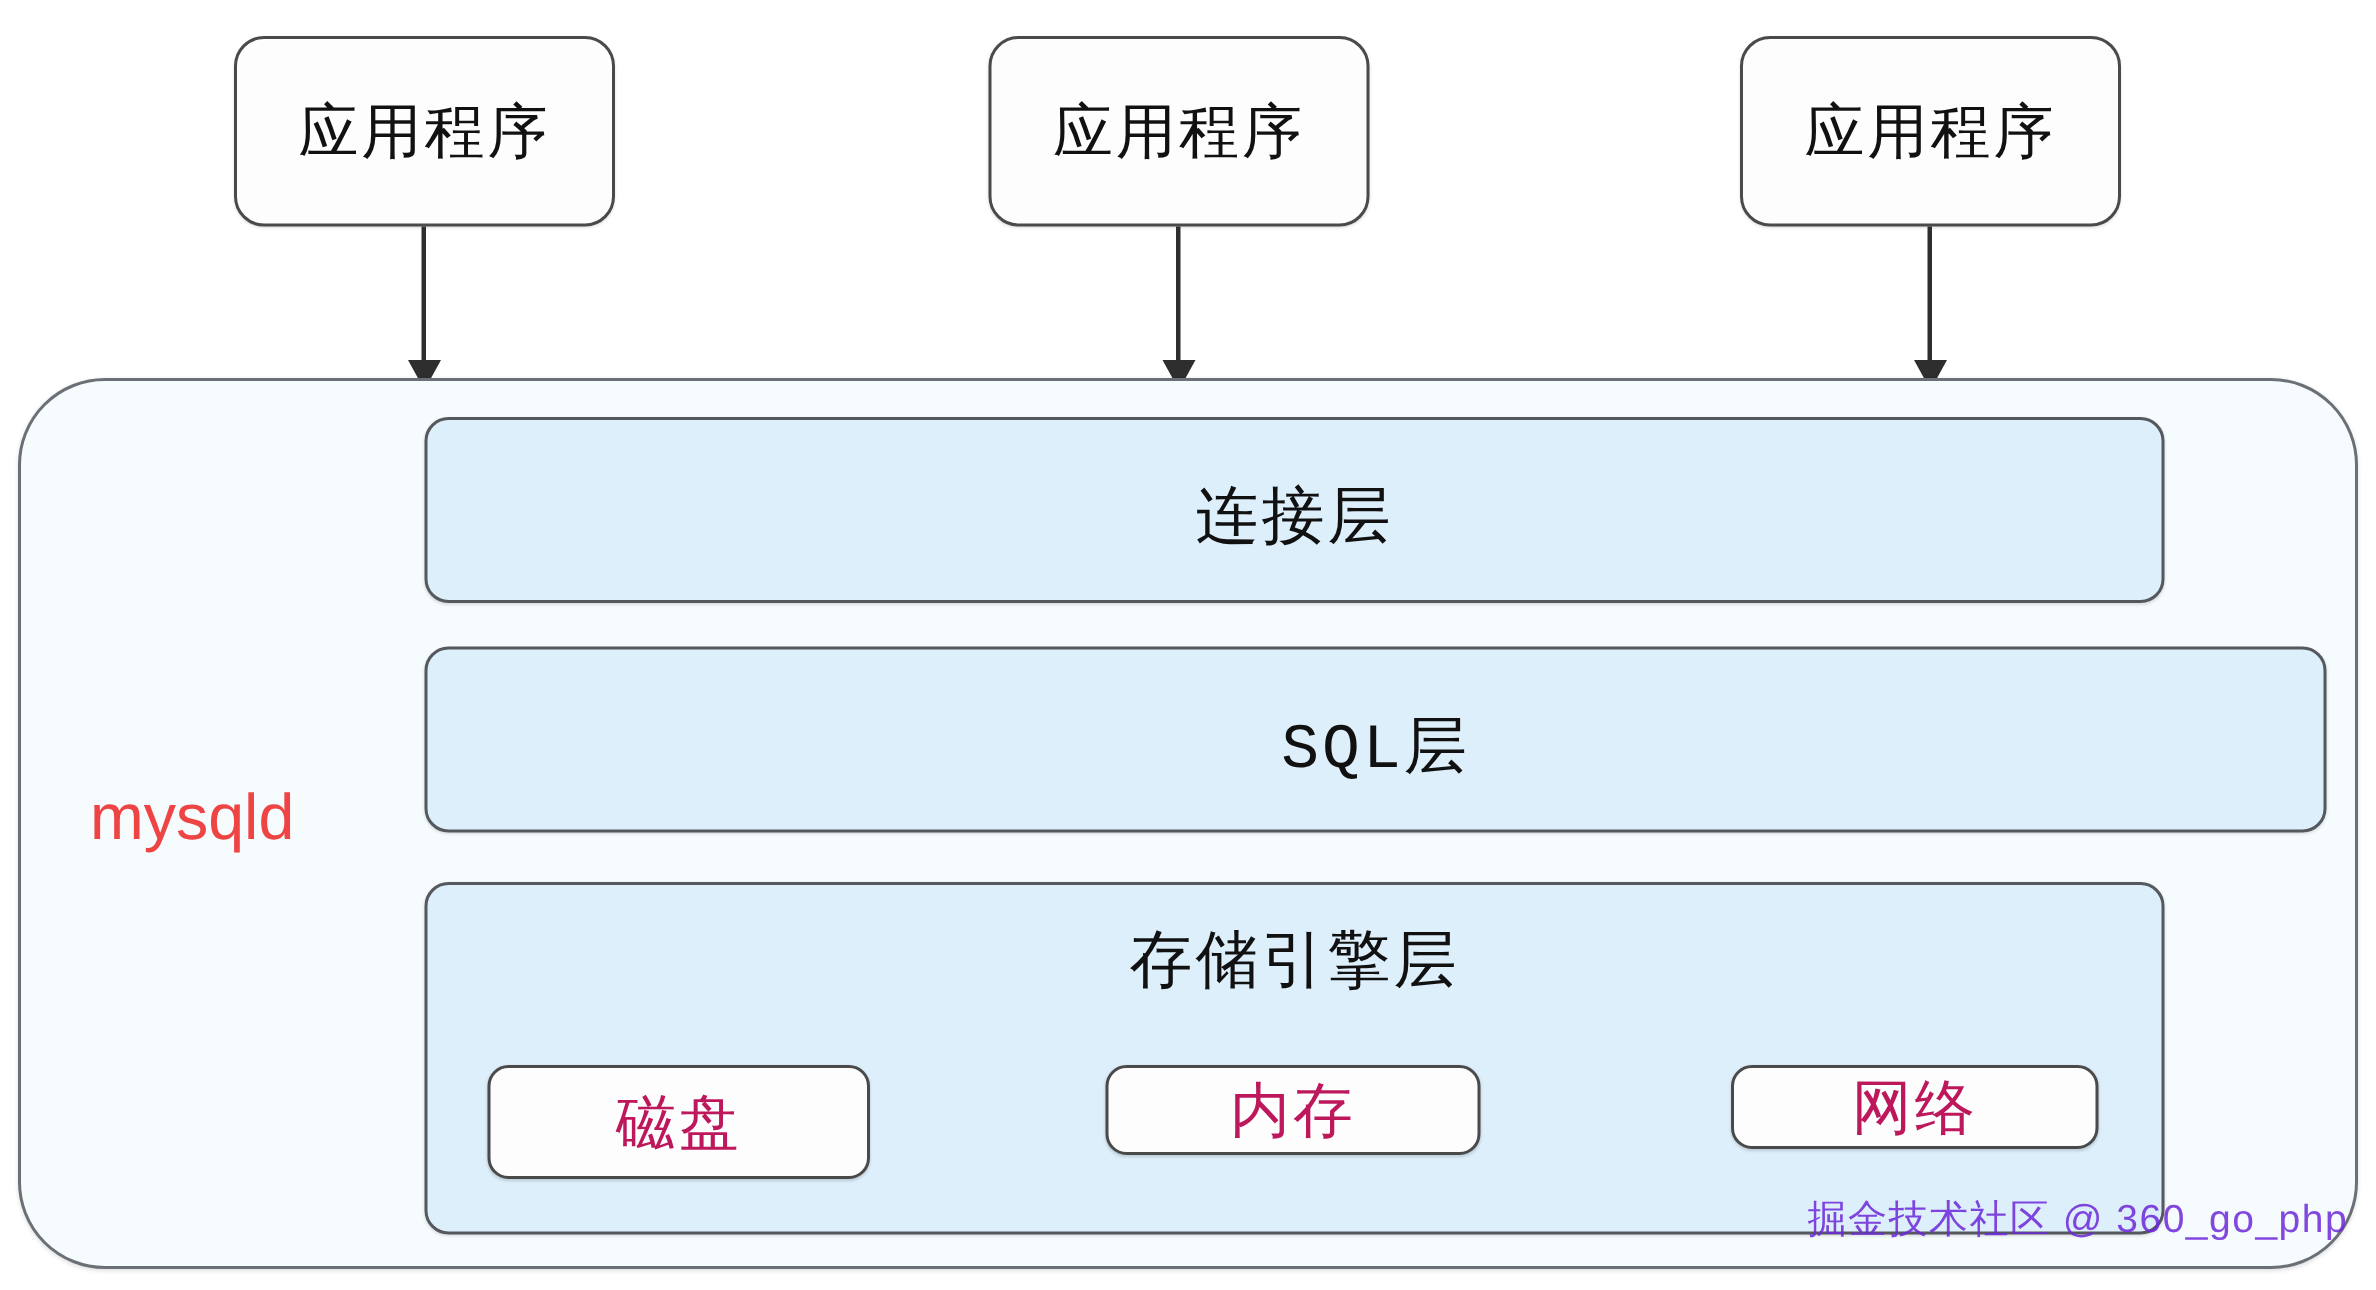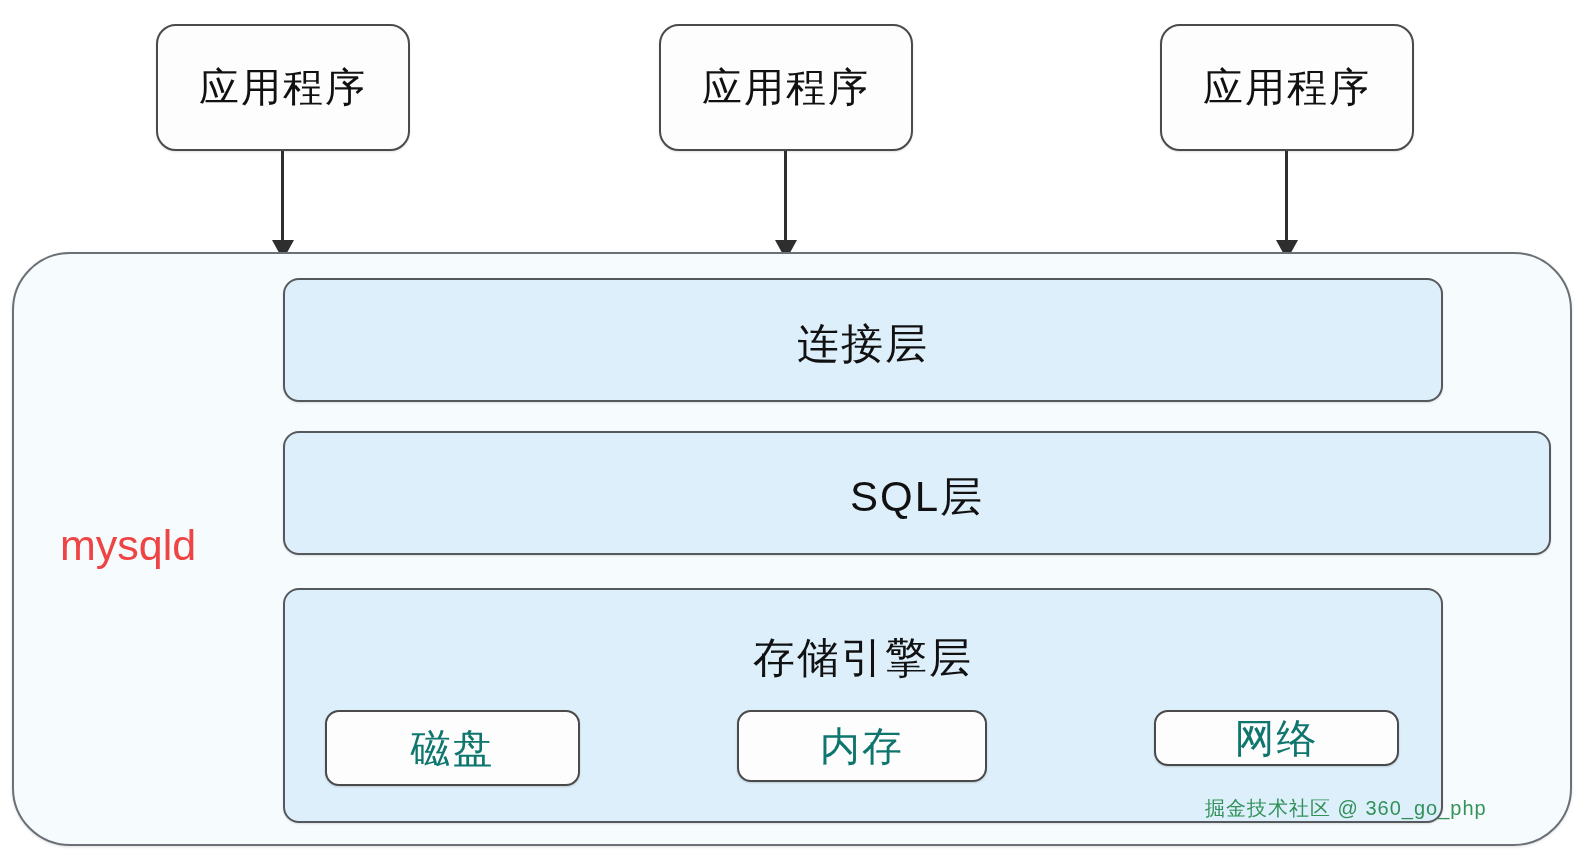--- a/index.html
+++ b/index.html
@@ -82,66 +82,67 @@
   }
 
   
   .layer {
     position: absolute;
     box-sizing: border-box;
     background: #ddeffb;
     border: 2.5px solid #55595e;
     border-radius: 16px;
     box-shadow: 0 1px 2px rgba(0,0,0,0.12);
+    font-family: Liberation Mono, monospace;
   }
   .layer-title {
     position: absolute;
     left: 0;
     width: 100%;
     text-align: center;
     color: #111111;
     font-size: 42px;
     letter-spacing: 2px;
   }
 
   .layer-connection { left: 283px; top: 278px; width: 1160px; height: 124px; }
   .layer-connection .layer-title { top: 36px; }
 
   .layer-sql { left: 283px; top: 431px; width: 1268px; height: 124px; }
   .layer-sql .layer-title { top: 36px; }
 
   .layer-storage { left: 283px; top: 588px; width: 1160px; height: 235px; }
-  .layer-storage .layer-title { top: 40px; }
+  .layer-storage .layer-title { top: 22px; }
 
   
   .sub-box {
     position: absolute;
     box-sizing: border-box;
     background: #fdfdfd;
     border: 2.5px solid #4a4a4a;
     border-radius: 14px;
     display: flex;
     align-items: center;
     justify-content: center;
-    color: #0f766e;
+    color: #be185d;
     font-size: 40px;
     letter-spacing: 2px;
     box-shadow: 0 1px 2px rgba(0,0,0,0.15);
   }
   .sub-box-1 { left: 40px; top: 120px; width: 255px; height: 76px; }
-  .sub-box-2 { left: 452px; top: 120px; width: 250px; height: 72px; }
+  .sub-box-2 { left: 452px; top: 120px; width: 250px; height: 60px; }
   .sub-box-3 { left: 869px; top: 120px; width: 245px; height: 56px; }
 
   
   .watermark {
     position: absolute;
     left: 1205px;
     top: 795px;
-    color: #15803d;
-    font-size: 20px;
+    color: #6d28d9;
+    font-size: 26px;
     letter-spacing: 1px;
     white-space: nowrap;
     opacity: 0.85;
   }
 </style>
 </head>
 <body>
 
 <div id="canvas">
 

